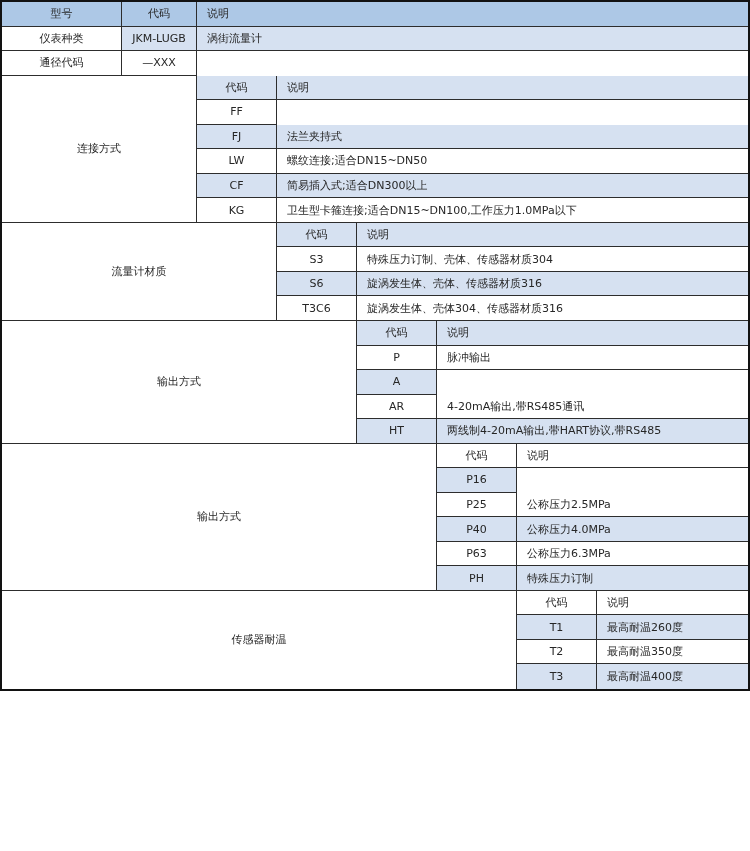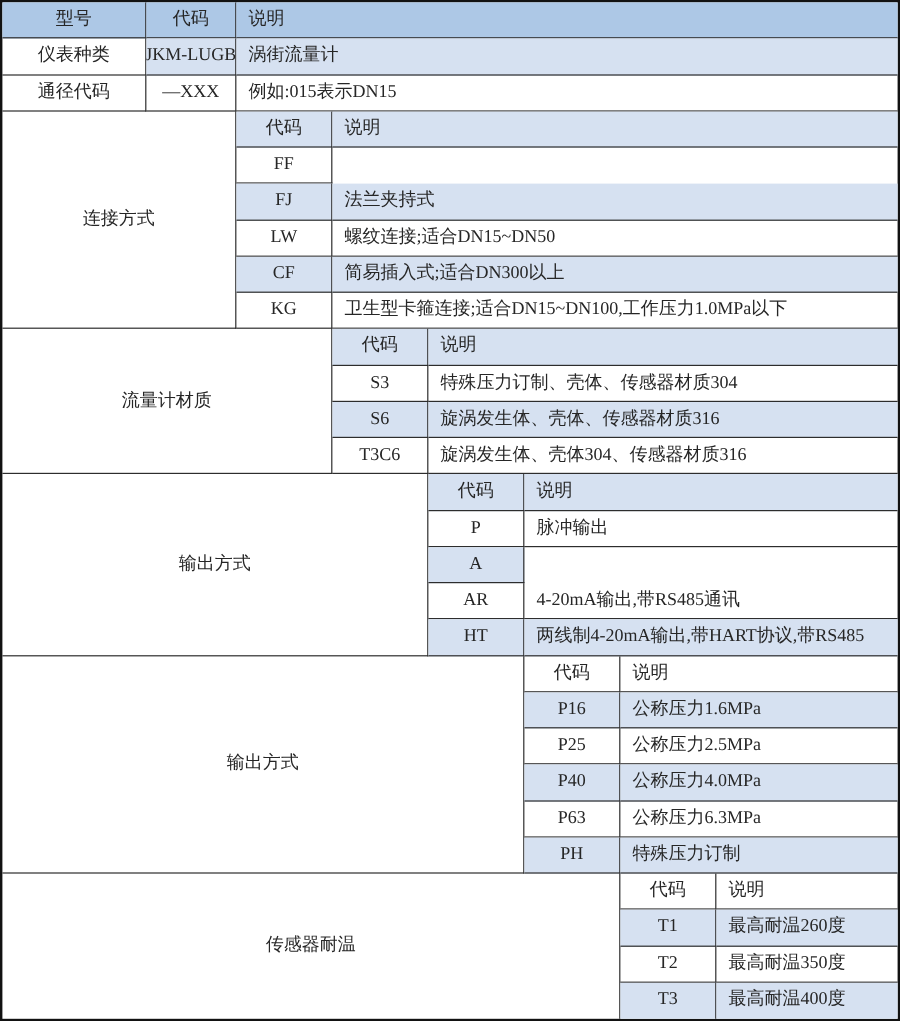--- a/index.html
+++ b/index.html
@@ -1,30 +1,29 @@
 <!DOCTYPE html>
 <html style="--header-bg: #adc8e6; --stripe-bg: #d6e1f1; --row-bg: #ffffff; --grid-line: #2d2d2d; --outer-border: #121212; --text: #262626;"><head>
 <meta charset="utf-8">
 <style>
   html, body { margin: 0; padding: 0; background: #ffffff; }
   body { font-family: "DejaVu Sans", "Liberation Sans", sans-serif; }
 
   .tbl {
     width: 750px;
-    height: 851px;
+    height: 691px;
     box-sizing: border-box;
     border: 2px solid var(--outer-border, #121212);
     display: grid;
     grid-template-columns: 120px 75px 80px 80px 80px 80px 80px 1fr;
     grid-template-rows: repeat(28, 1fr);
     background: var(--row-bg, #ffffff);
     color: var(--text, #262626);
-    font-size: 15px;
+    font-size: 11px;
     line-height: 1;
-    font-family: Liberation Serif, serif;
   }
 
   .c {
     box-sizing: border-box;
     border-right: 1px solid var(--grid-line, #2d2d2d);
     border-bottom: 1px solid var(--grid-line, #2d2d2d);
     display: flex;
     align-items: center;
     overflow: hidden;
     white-space: nowrap;
@@ -44,21 +43,20 @@
   <div class="c center bgh" style="grid-area:1/1/2/2">型号</div>
   <div class="c center bgh" style="grid-area:1/2/2/3">代码</div>
   <div class="c left bgh nr" style="grid-area:1/3/2/9">说明</div>
 
   <div class="c center" style="grid-area:2/1/3/2">仪表种类</div>
   <div class="c center bgb" style="grid-area:2/2/3/3">JKM-LUGB</div>
   <div class="c left bgb nr" style="grid-area:2/3/3/9">涡街流量计</div>
 
   <div class="c center" style="grid-area:3/1/4/2">通径代码</div>
   <div class="c center" style="grid-area:3/2/4/3">—XXX</div>
-  <div class="c left nr" style="grid-area:3/3/4/9">例如:015表示DN15</div>
 
   <div class="c center" style="grid-area:4/1/10/3">连接方式</div>
   <div class="c center bgb" style="grid-area:4/3/5/4">代码</div>
   <div class="c left bgb nr" style="grid-area:4/4/5/9">说明</div>
   <div class="c center" style="grid-area:5/3/6/4">FF</div>
   <div class="c center bgb" style="grid-area:6/3/7/4">FJ</div>
   <div class="c left bgb nr" style="grid-area:6/4/7/9">法兰夹持式</div>
   <div class="c center" style="grid-area:7/3/8/4">LW</div>
   <div class="c left nr" style="grid-area:7/4/8/9">螺纹连接;适合DN15~DN50</div>
   <div class="c center bgb" style="grid-area:8/3/9/4">CF</div>
@@ -84,21 +82,20 @@
   <div class="c center bgb" style="grid-area:16/5/17/6">A</div>
   <div class="c center" style="grid-area:17/5/18/6">AR</div>
   <div class="c left nr" style="grid-area:17/6/18/9">4-20mA输出,带RS485通讯</div>
   <div class="c center bgb" style="grid-area:18/5/19/6">HT</div>
   <div class="c left bgb nr" style="grid-area:18/6/19/9">两线制4-20mA输出,带HART协议,带RS485</div>
 
   <div class="c center" style="grid-area:19/1/25/6">输出方式</div>
   <div class="c center" style="grid-area:19/6/20/7">代码</div>
   <div class="c left nr" style="grid-area:19/7/20/9">说明</div>
   <div class="c center bgb" style="grid-area:20/6/21/7">P16</div>
-  <div class="c left bgb nr" style="grid-area:20/7/21/9">公称压力1.6MPa</div>
   <div class="c center" style="grid-area:21/6/22/7">P25</div>
   <div class="c left nr" style="grid-area:21/7/22/9">公称压力2.5MPa</div>
   <div class="c center bgb" style="grid-area:22/6/23/7">P40</div>
   <div class="c left bgb nr" style="grid-area:22/7/23/9">公称压力4.0MPa</div>
   <div class="c center" style="grid-area:23/6/24/7">P63</div>
   <div class="c left nr" style="grid-area:23/7/24/9">公称压力6.3MPa</div>
   <div class="c center bgb" style="grid-area:24/6/25/7">PH</div>
   <div class="c center nb" style="grid-area:25/1/29/7">传感器耐温</div>
 
   <div class="c left bgb nr" style="grid-area:24/7/25/9">特殊压力订制</div>

